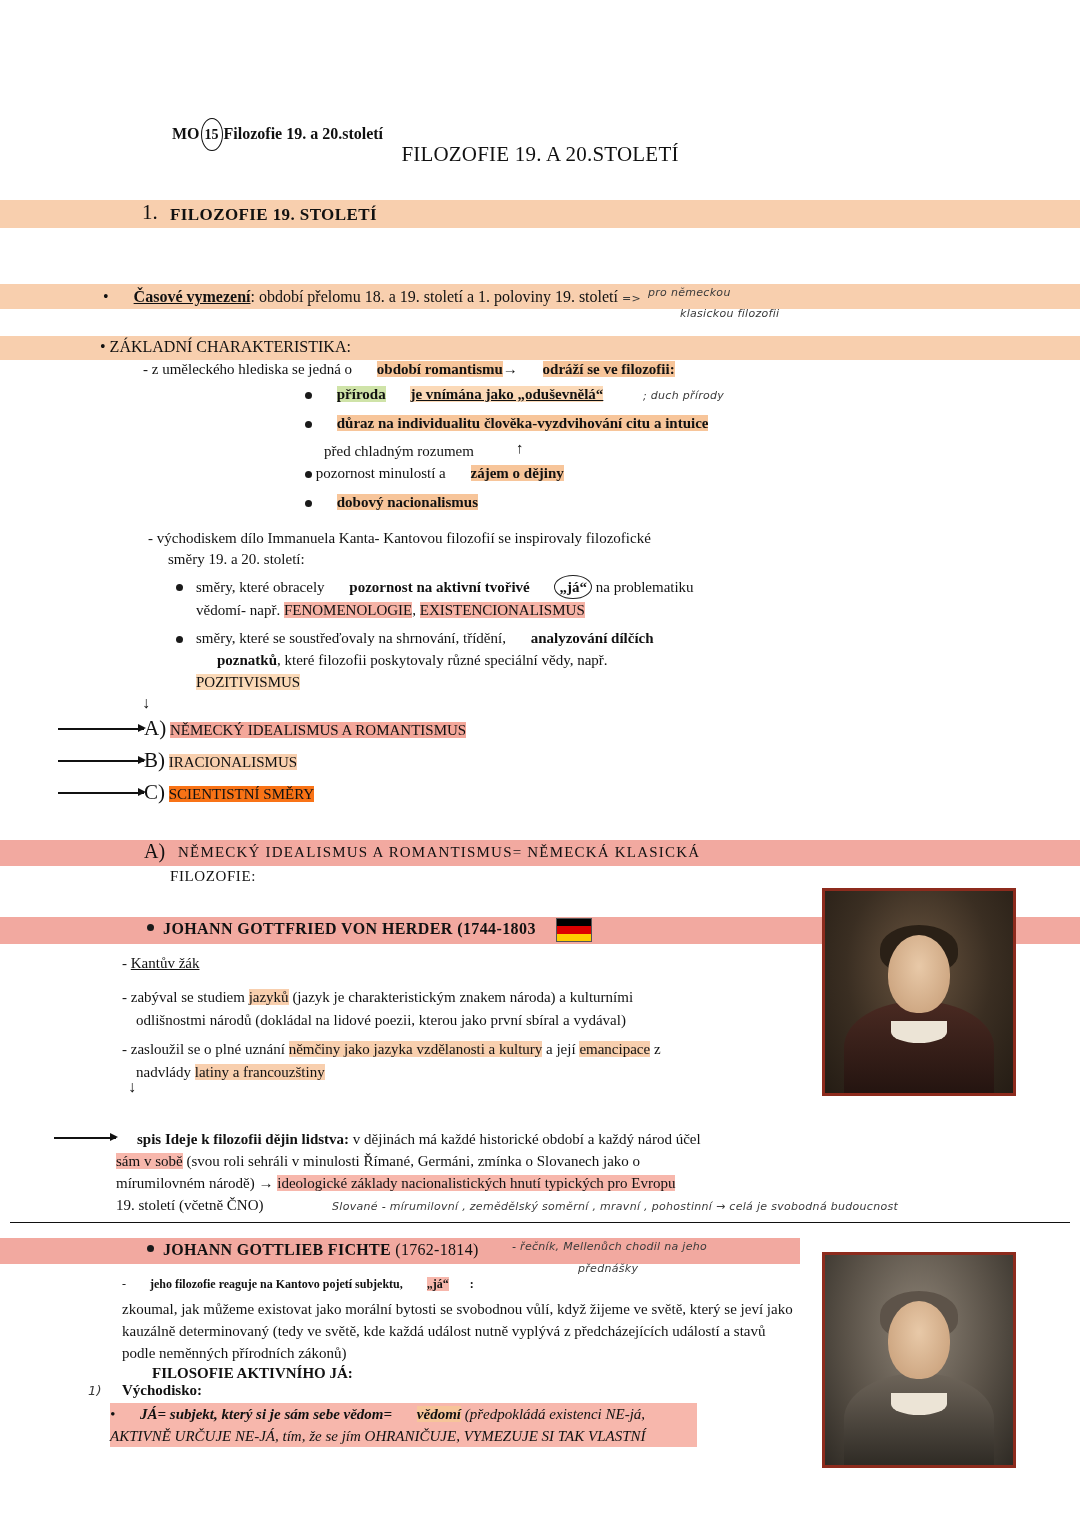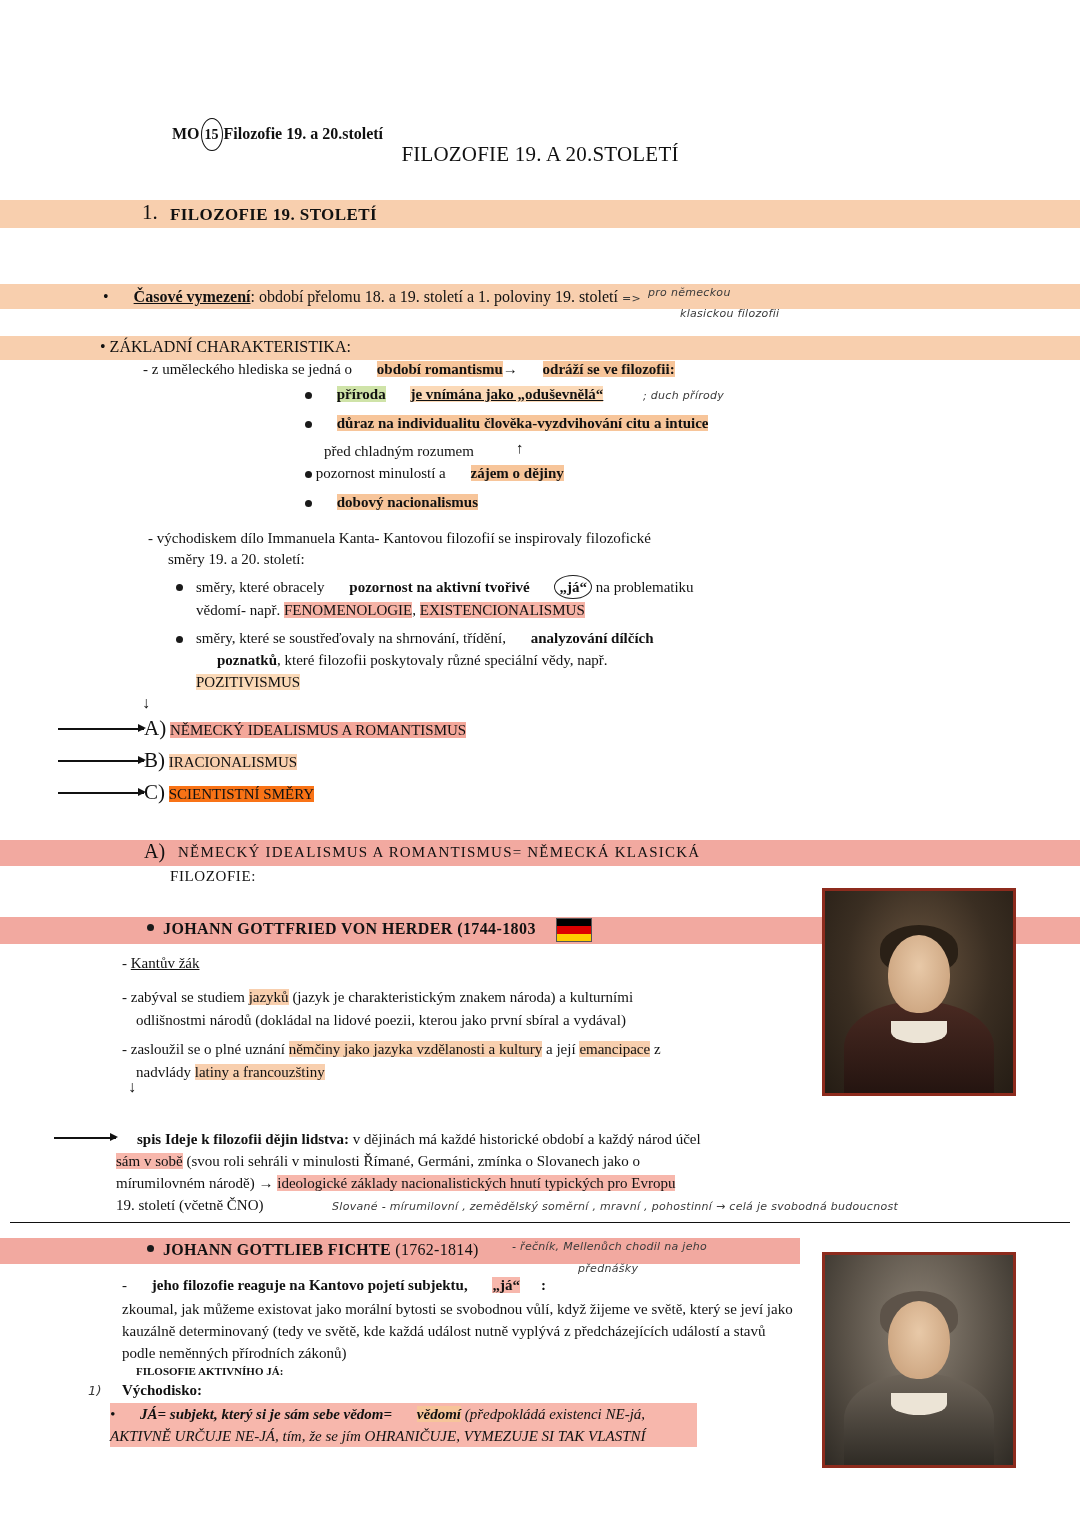--- a/index.html
+++ b/index.html
@@ -186,23 +186,23 @@
   #hr-line { position: absolute; left: 10px; top: 1222px; width: 1060px; height: 1.4px; background: #111; }
 
   
   #fichte-band { position: absolute; left: 0; top: 1238px; width: 800px; height: 26px; }
   #fichte-dot { position: absolute; left: 147px; top: 1245px; }
   #fichte-title { position: absolute; left: 163px; top: 1241px; font-size: 16px; font-weight: bold; letter-spacing: .3px; }
   #fichte-years { font-weight: normal; }
   #fichte-hand { position: absolute; left: 512px; top: 1240px; }
   #fichte-hand2 { position: absolute; left: 578px; top: 1262px; }
 
-  #f1 { position: absolute; left: 122px; top: 1277px; font-size: 15px; }
+  #f1 { position: absolute; left: 122px; top: 1277px; font-size: 12px; }
   #f2 { position: absolute; left: 122px; top: 1298px; width: 680px; font-size: 15px; line-height: 22px; }
-  #f3 { position: absolute; left: 136px; top: 1365px; font-size: 11px; font-weight: bold; text-align: right; }
+  #f3 { position: absolute; left: 152px; top: 1365px; font-size: 15px; font-weight: bold; text-align: right; }
   #f4-num { position: absolute; left: 88px; top: 1383px; font-size: 13px; }
   #f4 { position: absolute; left: 122px; top: 1382px; font-size: 15px; font-weight: bold; }
   #f5 { position: absolute; left: 110px; top: 1403px; width: 587px; font-size: 15px; line-height: 22px; font-style: italic; }
 
   
   .portrait {
     position: absolute;
     border: 3px solid #8d2b1d;
     box-sizing: border-box;
   }

